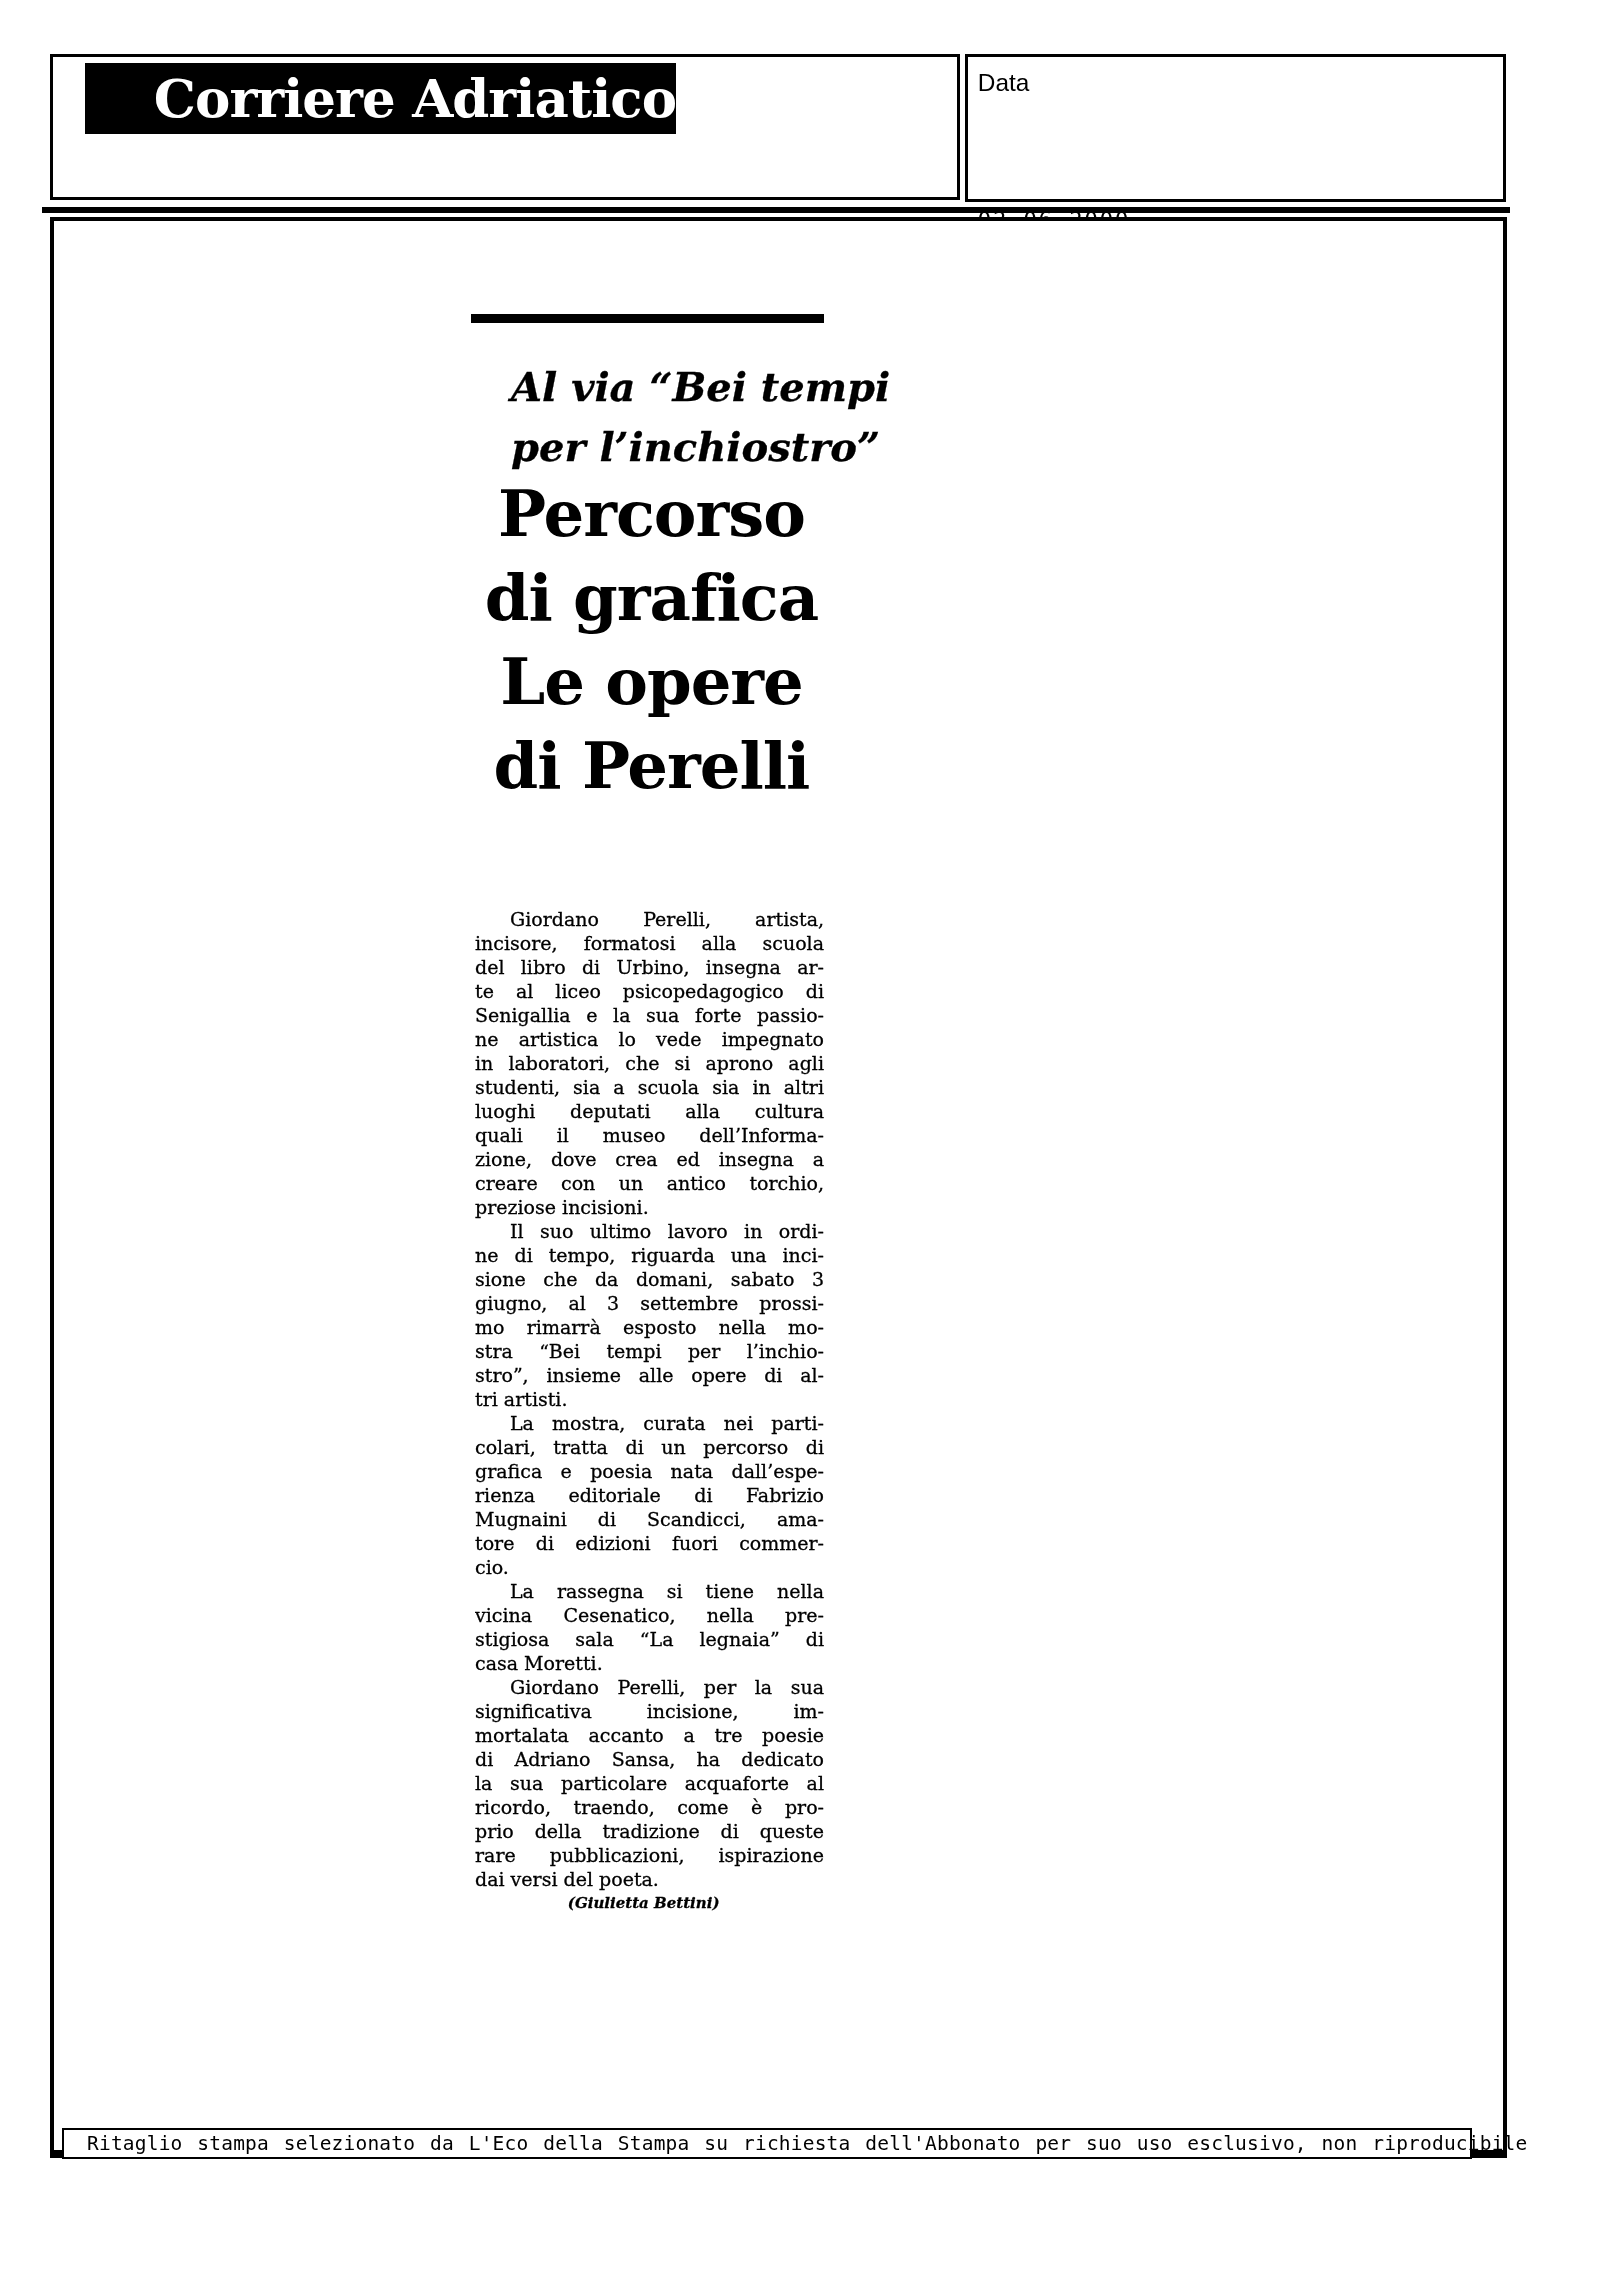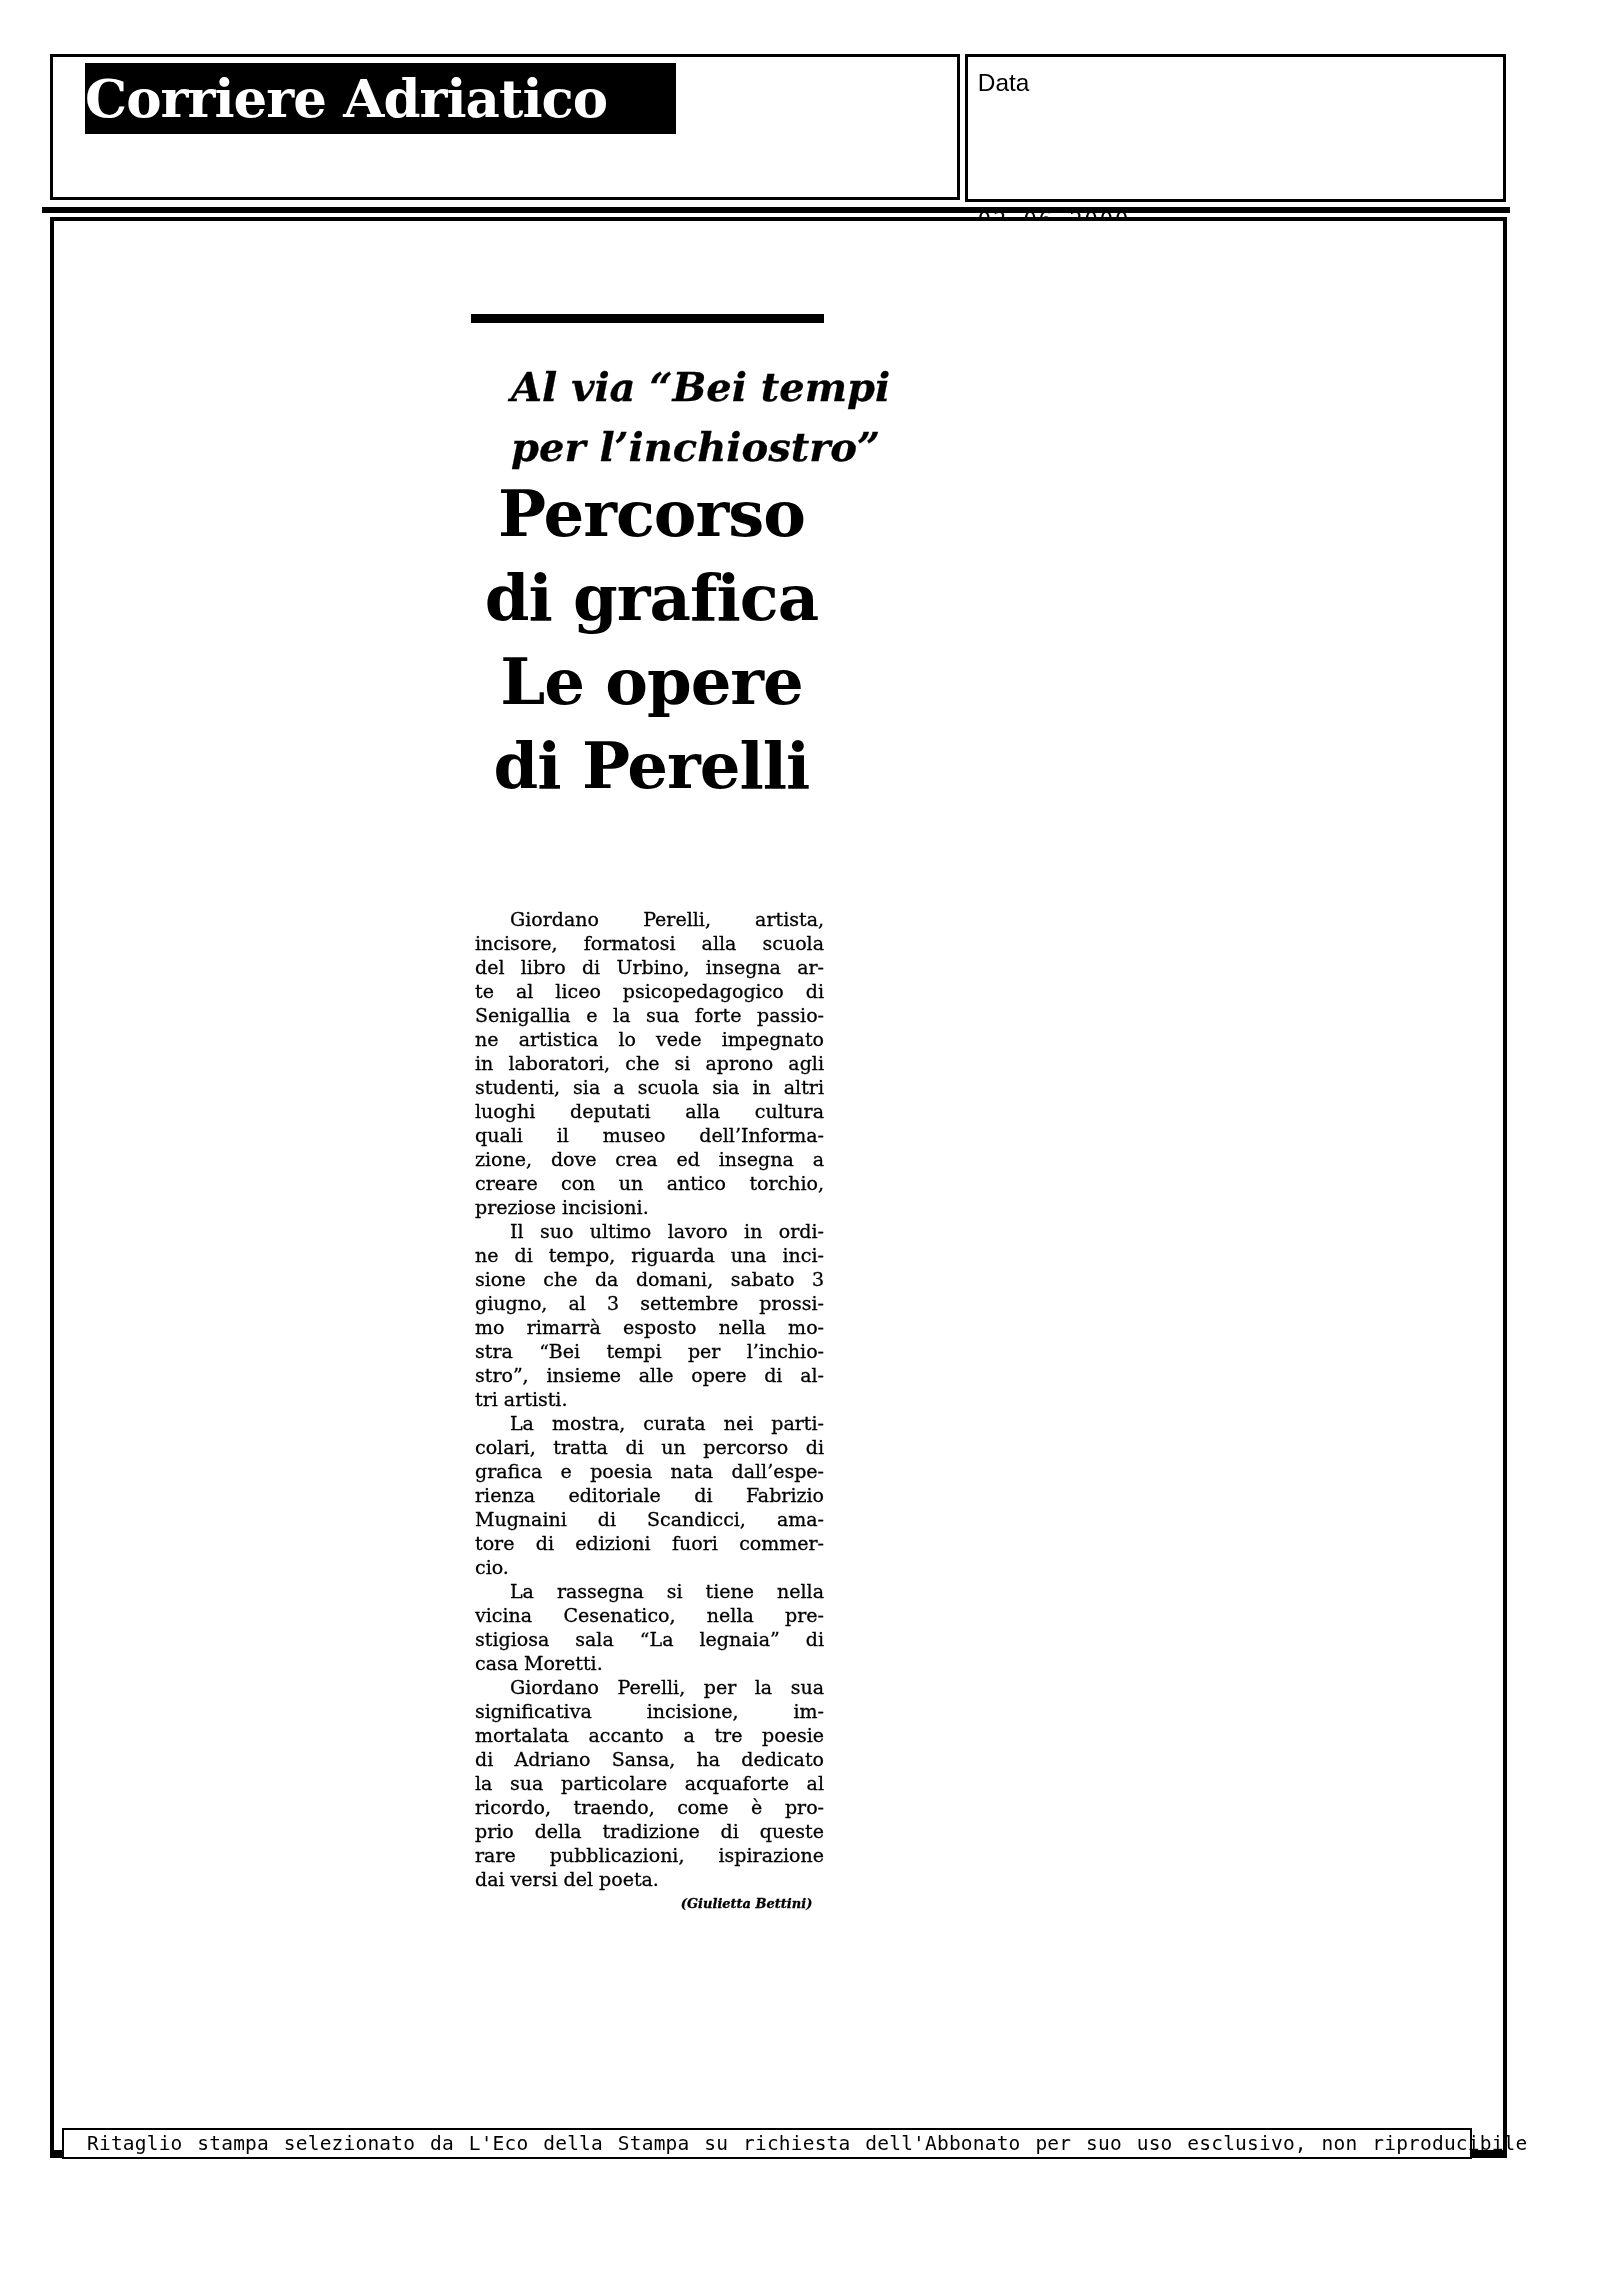--- a/index.html
+++ b/index.html
@@ -17,21 +17,21 @@
   .hdr-left-box {
     position: absolute; left: 50px; top: 54px;
     width: 910px; height: 146px;
     border: 3.9px solid #000; box-sizing: border-box;
     background: #fff;
   }
   .logo-plate {
     position: absolute; left: 32px; top: 5.9px;
     width: 591px; height: 71px;
     background: #000;
-    display: flex; align-items: center; justify-content: flex-start;
+    display: flex; align-items: center; justify-content: flex-end;
   }
   .logo-text {
     color: #fff;
     font-family: "DejaVu Serif", serif;
     font-weight: bold;
     font-size: 53px;
     letter-spacing: -1px;
     white-space: nowrap;
   }
   .hdr-right-box {
@@ -109,23 +109,23 @@
     overflow: hidden;
     text-align: justify;
     white-space: normal;
   }
   .body-line::after { content: ""; display: inline-block; width: 100%; }
   .paragraph .body-line:last-child::after { content: none; }
   .paragraph .body-line:first-child { text-indent: 35px; }
 
   .byline {
     height: 25px; line-height: 25px;
-    text-align: right; padding-right: 11.7px;
+    text-align: center; padding-right: 11.7px;
     font-weight: bold; font-style: italic;
-    font-size: 13px;
+    font-size: 15px;
   }
 
   
   .footer-box {
     position: absolute; left: 62px; top: 2128px;
     width: 1410px; height: 31px;
     border: 2.9px solid #000; box-sizing: border-box;
     background: #fff;
     display: flex; align-items: center;
     z-index: 2;

